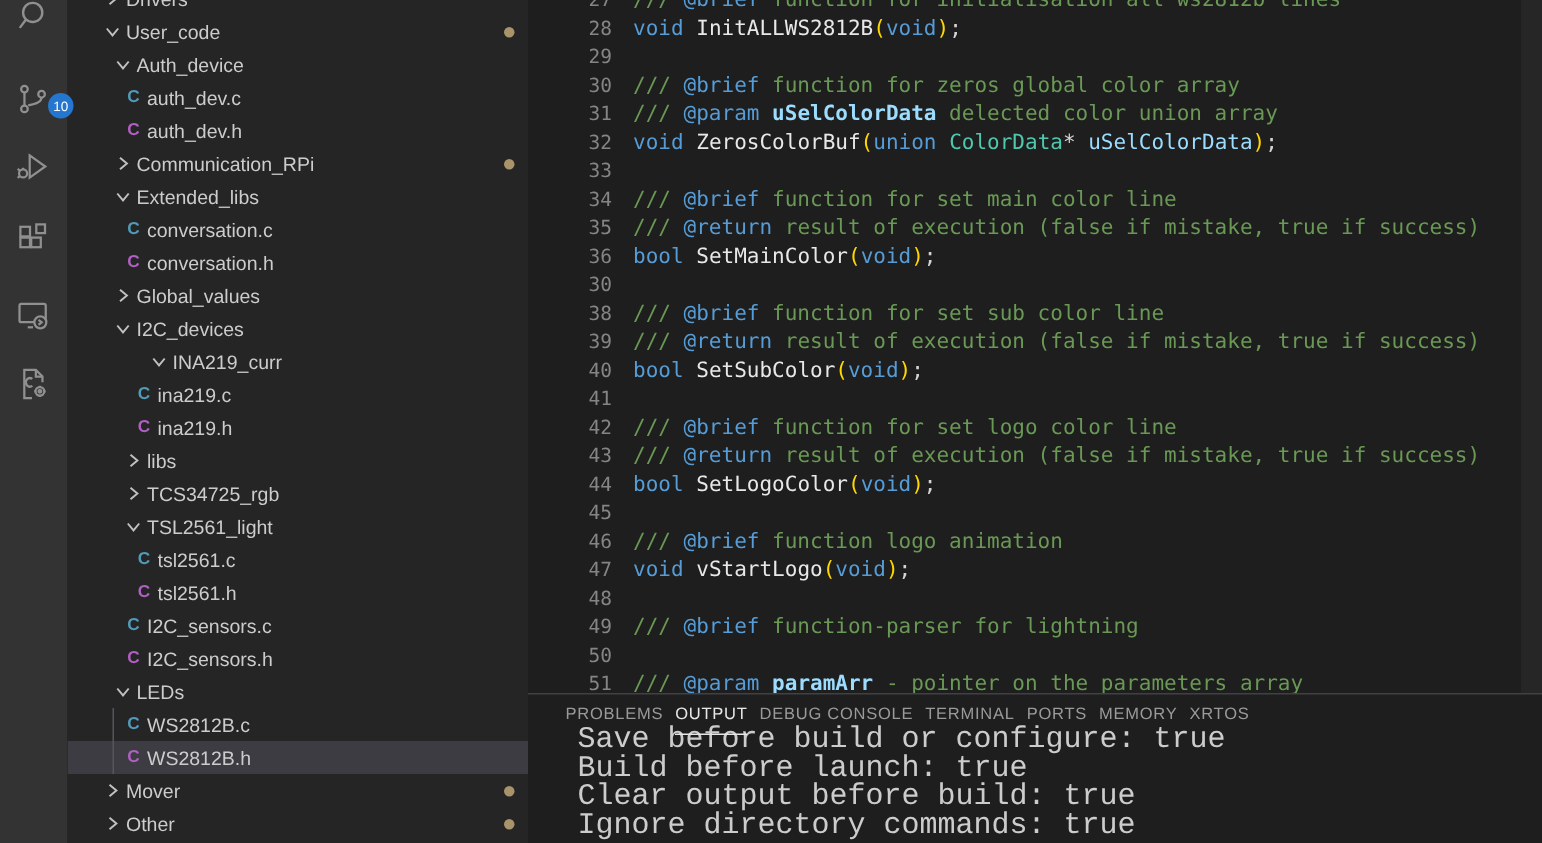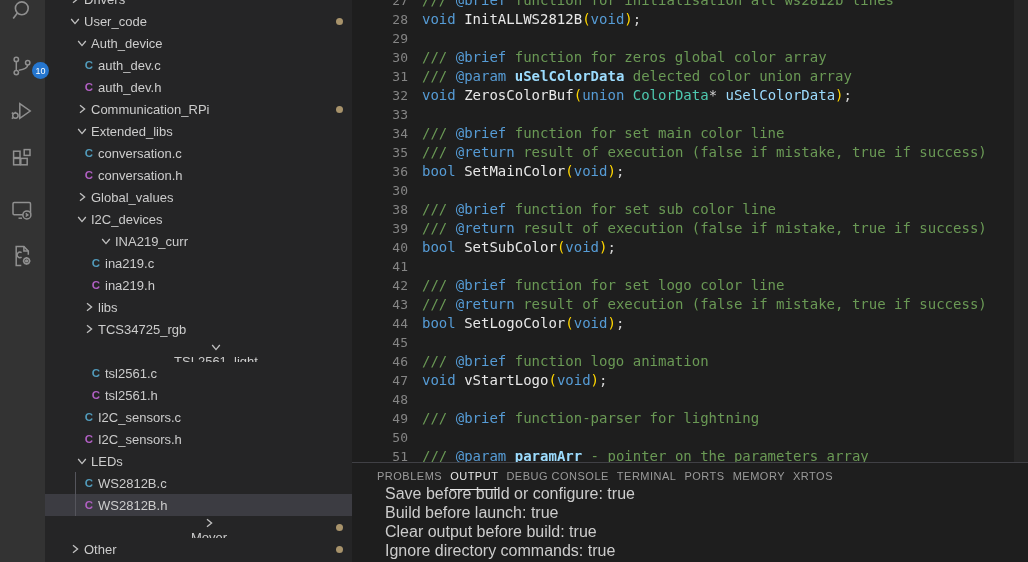--- a/index.html
+++ b/index.html
@@ -53,21 +53,21 @@
 
   
   .panel{position:absolute;left:352px;top:462px;width:676px;height:100px;box-sizing:border-box;
          background:var(--panel-bg,#1e1e1e);border-top:1px solid #404045;overflow:hidden;}
   .ptabs{height:27px;display:flex;align-items:center;padding-left:21px;position:relative;z-index:2;}
   .ptab{margin:0 4px;height:26px;display:flex;align-items:center;box-sizing:border-box;
         font-size:11px;letter-spacing:.5px;color:var(--tab-inactive,#9a9a9a);
         border-bottom:1px solid transparent;cursor:pointer;}
   .ptab.active{color:var(--tab-active,#e7e7e7);border-bottom-color:var(--tab-active,#e7e7e7);text-align:center;}
   .output{margin-top:-6px;padding-left:33px;position:relative;z-index:1;
-          font-family:Liberation Sans, sans-serif;font-size:16px;line-height:19px;
+          font-family:Liberation Mono, monospace;font-size:20px;line-height:19px;
           color:var(--text,#cccccc);white-space:pre;}
   .ol{height:19px;}
 </style>
 </head>
 <body>
 
 <div class="app">
   <div class="activitybar" id="activitybar">
       <div class="ab-slot" style="top: -1px;"><svg width="24" height="24" viewBox="0 0 24 24" fill="none" stroke="currentColor" stroke-width="1.6">
           <circle cx="11.8" cy="9.3" r="6.4"></circle>
@@ -209,21 +209,21 @@
           <span class="tlabel">libs</span>
         </div>
         <div class="trow" style="padding-left: 35px;">
           <span class="chev">
             <svg width="14" height="14" viewBox="0 0 14 14">
               <path d="M5 3.2 L9.6 7 L5 10.8" fill="none" stroke="currentColor" stroke-width="1.3"></path>
             </svg>
           </span>
           <span class="tlabel">TCS34725_rgb</span>
         </div>
-        <div class="trow" style="padding-left: 35px; flex-direction: column;">
+        <div class="trow" style="padding-left: 35px;">
           <span class="chev exp">
             <svg width="14" height="14" viewBox="0 0 14 14">
               <path d="M5 3.2 L9.6 7 L5 10.8" fill="none" stroke="currentColor" stroke-width="1.3"></path>
             </svg>
           </span>
           <span class="tlabel">TSL2561_light</span>
         </div>
         <div class="trow" style="padding-left: 42px;">
           <span class="ficon c">C</span>
           <span class="tlabel">tsl2561.c</span>
@@ -249,21 +249,21 @@
           <span class="tlabel">LEDs</span>
         </div>
         <div class="trow" style="padding-left: 35px;">
           <span class="ficon c">C</span>
           <span class="tlabel">WS2812B.c</span>
         </div>
         <div class="trow sel" style="padding-left: 35px;">
           <span class="ficon h">C</span>
           <span class="tlabel">WS2812B.h</span>
         </div>
-        <div class="trow" style="padding-left: 21px; flex-direction: column;">
+        <div class="trow" style="padding-left: 21px;">
           <span class="chev">
             <svg width="14" height="14" viewBox="0 0 14 14">
               <path d="M5 3.2 L9.6 7 L5 10.8" fill="none" stroke="currentColor" stroke-width="1.3"></path>
             </svg>
           </span>
           <span class="tlabel">Mover</span>
           <span class="tdot"></span>
         </div>
         <div class="trow" style="padding-left: 21px;">
           <span class="chev">

